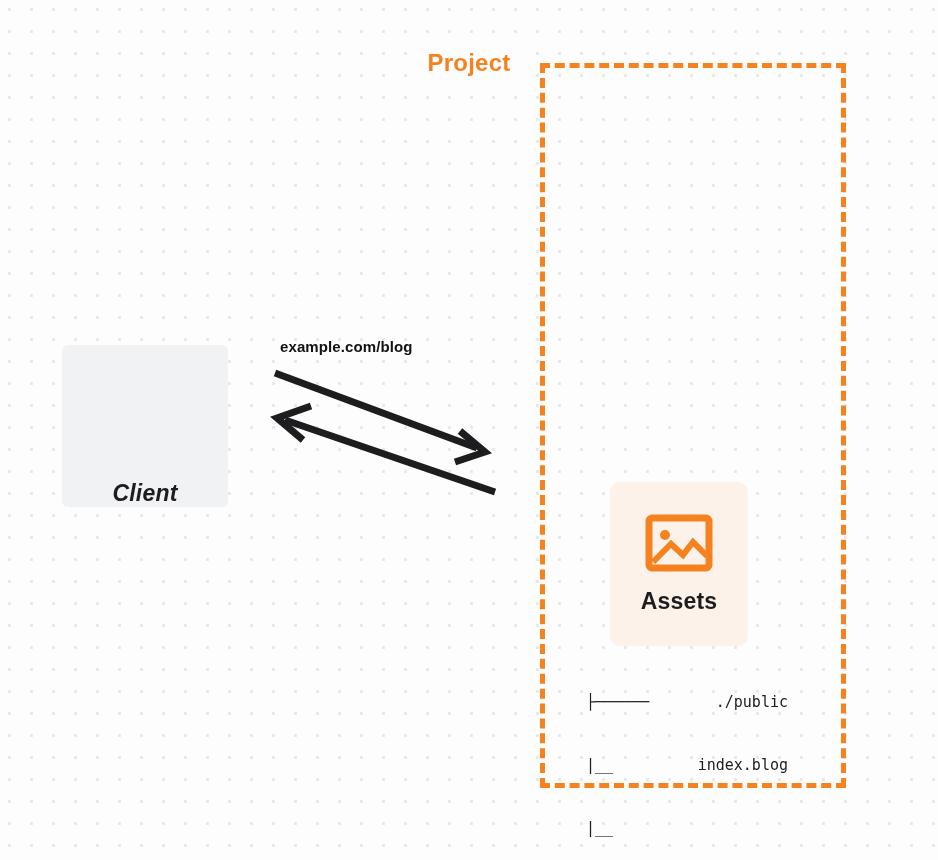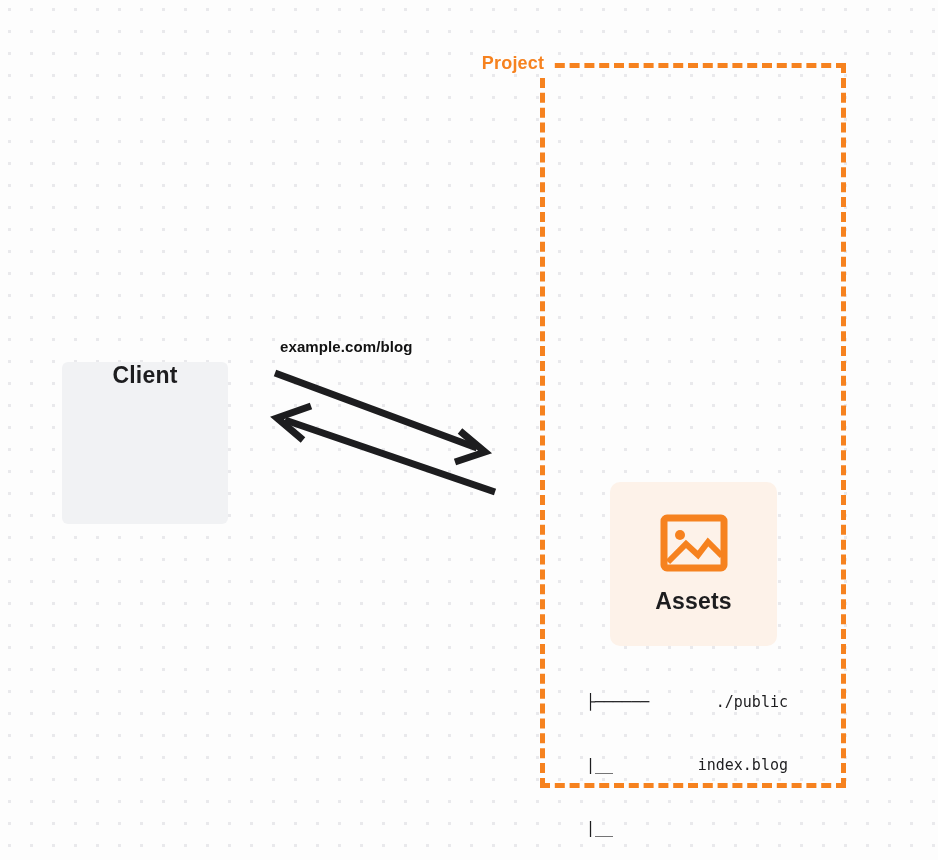--- a/index.html
+++ b/index.html
@@ -23,28 +23,29 @@
     background-image: radial-gradient(circle at 1.6px 1.6px, #e9e9ec 1.6px, rgba(0,0,0,0) 1.7px);
     background-size: 22px 22px;
     background-position: 8px 8px;
     overflow: hidden;
   }
 
   
   #client-node {
     position: absolute;
     left: 62px;
-    top: 362px;
+    top: 345px;
     width: 166px;
     height: 162px;
     background: #f1f2f4;
     border-radius: 6px;
     display: flex;
-    align-items: flex-start;
+    align-items: flex-end;
     justify-content: center;
+    font-style: italic;
   }
   #client-node .node-label {
     font-size: 23px;
     font-weight: bold;
     color: #1d1d1f;
     letter-spacing: 0.2px;
   }
 
   
   #flow-arrows {
@@ -75,26 +76,25 @@
     border: 5px dashed #f6821f;
     box-sizing: border-box;
   }
   #project-title {
     position: absolute;
     left: 50%;
     top: 63px;
     transform: translate(-50%, -50%);
     background: #fdfdfd;
     padding: 0 8px;
-    font-size: 18px;
+    font-size: 24px;
     font-weight: bold;
     color: #f6821f;
     letter-spacing: 0.2px;
     white-space: nowrap;
-    margin-left: 44px;
   }
 
   
   .service-card {
     position: absolute;
     background: #fdf2e9;
     border-radius: 10px;
     display: flex;
     flex-direction: column;
     align-items: center;
@@ -102,21 +102,21 @@
   }
   #worker-card {
     left: 613px;
     top: 128px;
     width: 167px;
     height: 169px;
   }
   #assets-card {
     left: 610px;
     top: 482px;
-    width: 167px;
+    width: 138px;
     height: 164px;
   }
   .service-card .card-icon {
     display: block;
     line-height: 0;
     margin-bottom: 16px;
   }
   .service-card .card-label {
     font-size: 23px;
     font-weight: bold;

